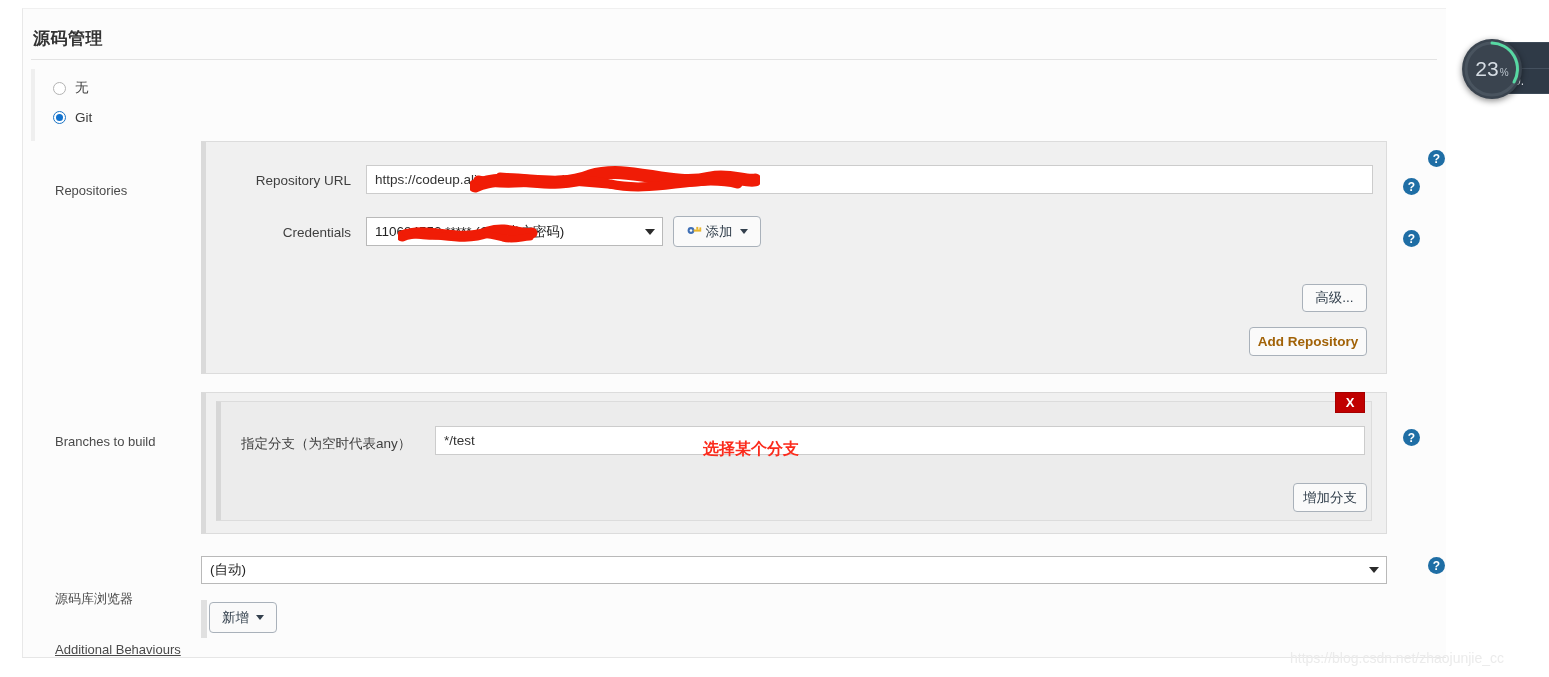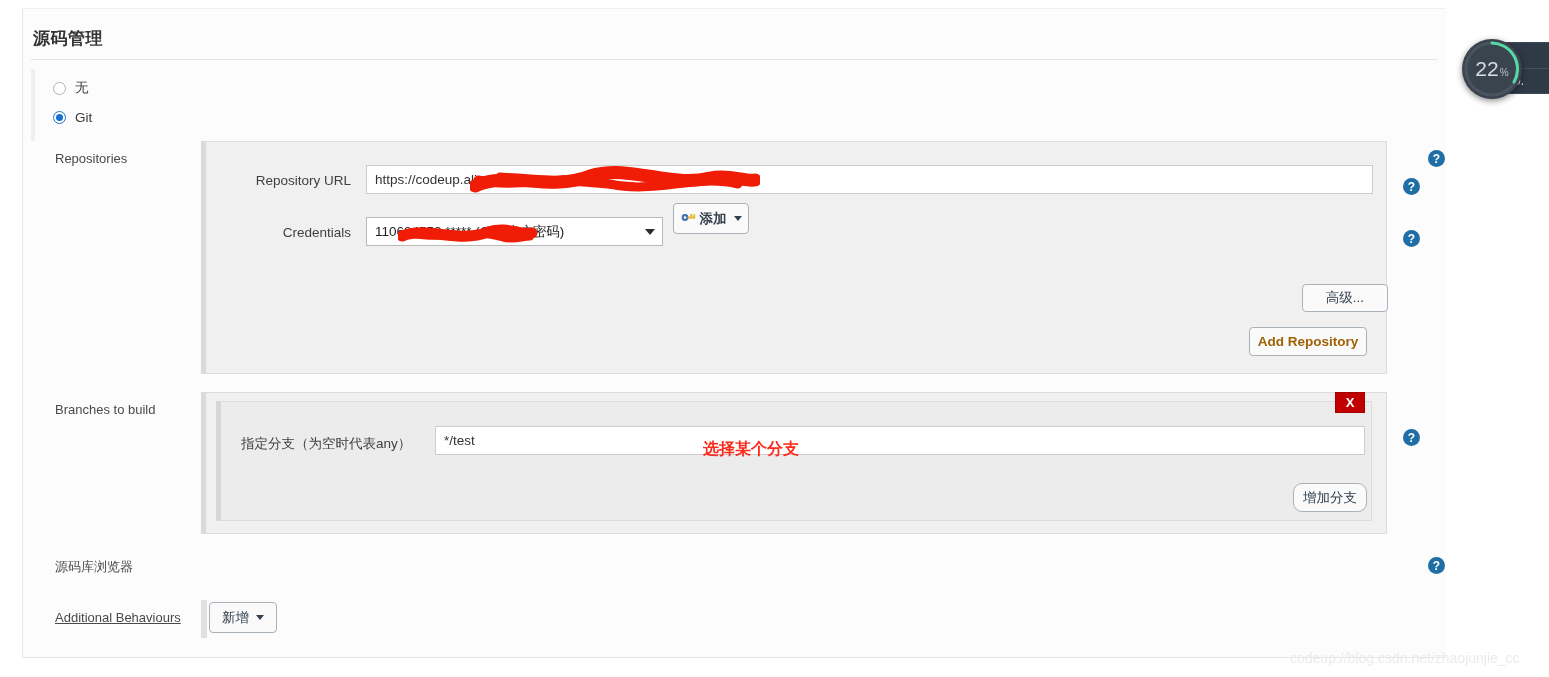--- a/index.html
+++ b/index.html
@@ -54,20 +54,21 @@
   .radio.sel{border:1px solid #1b74c4;}
   .radio.sel:after{
     content:"";position:absolute;left:2px;top:2px;
     width:7px;height:7px;border-radius:50%;background:#1273cf;
   }
   .radio-label{font-size:13.5px;color:#3a3a3a;}
   .row-label{
     position:absolute;
     font-size:13px;color:#4a4a4a;
     font-family:"Liberation Sans","DejaVu Sans",sans-serif;
+    margin-top:32px;
   }
   .panel{
     position:absolute;
     background:#f0f0f0;
     border:1px solid #dcdcdc;
     border-left:5px solid #dadada;
     box-sizing:border-box;
   }
   .inner-panel{
     position:absolute;
@@ -210,35 +211,35 @@
 
       <div class="field-label" style="left:35px;top:31px;width:110px;">Repository URL</div>
       <div class="text-input" style="left:160px;top:23px;width:1007px;height:29px;">https://codeup.aliyun.com/5e                            .git</div>
 
       <div class="field-label" style="left:35px;top:83px;width:110px;">Credentials</div>
       <div class="select" style="left:160px;top:75px;width:297px;height:29px;">
         <span>110684553                ***** (GIT 账户密码)</span>
         <span class="caret"></span>
       </div>
 
-      <div class="btn" style="left:467px;top:61px;width:76px;height:31px;font-weight:bold;">
+      <div class="btn" style="left:467px;top:74px;width:88px;height:31px;">
         <span class="key-icon">
           <svg width="15" height="11" viewBox="0 0 15 11">
             <circle cx="4" cy="5.5" r="3.4" fill="#3f6fb5"></circle>
             <circle cx="4" cy="5.5" r="1.3" fill="#ffffff"></circle>
             <rect x="6.6" y="4.5" width="7.6" height="2.1" fill="#e8b52c"></rect>
             <rect x="9.3" y="1.9" width="2" height="2.8" fill="#e8b52c"></rect>
             <rect x="12.4" y="2.4" width="1.8" height="2.4" fill="#e8b52c"></rect>
           </svg>
         </span>
         <span>添加</span>
         <span class="btn-caret"></span>
       </div>
 
-      <div class="btn" style="left:1096px;top:142px;width:86px;height:28px;">
+      <div class="btn" style="left:1096px;top:142px;width:65px;height:28px;">
         <span>高级...</span>
       </div>
 
       <div class="btn bold" style="left:1043px;top:185px;width:118px;height:29px;">
         <span>Add Repository</span>
       </div>
 
       <div class="help" style="left:1197px;top:36px;">
         <span>?</span>
       </div>
@@ -257,32 +258,36 @@
     <div class="panel" style="left:178px;top:383px;width:1186px;height:142px;">
 
       <div class="inner-panel" style="left:10px;top:8px;width:1156px;height:120px;">
         <div class="field-label" style="left:20px;top:33px;width:195px;text-align:left;">指定分支（为空时代表any）</div>
         <div class="text-input" style="left:214px;top:24px;width:930px;height:29px;">*/test</div>
         <div class="del-x" style="left:1114px;top:-10px;">
           <span>X</span>
         </div>
       </div>
 
-      <div class="btn" style="left:1087px;top:90px;width:74px;height:29px;border-radius:9px;">
+      <div class="btn" style="left:1087px;top:90px;width:74px;height:29px;">
         <span>增加分支</span>
       </div>
 
       <div class="help" style="left:1197px;top:36px;">
         <span>?</span>
       </div>
     </div>
 
     <div class="annot" style="left:680px;top:430px;font-size:16px;">选择某个分支</div>
 
     <div class="row-label" style="left:32px;top:549px;width:160px;">源码库浏览器</div>
+    <div class="select" style="left:178px;top:547px;width:1186px;height:28px;">
+      <span>(自动)</span>
+      <span class="caret"></span>
+    </div>
     <div class="help" style="left:1405px;top:548px;">
       <span>?</span>
     </div>
 
     <div class="row-label" style="left:32px;top:601px;width:180px;text-decoration:underline;">Additional Behaviours</div>
     <div style="position:absolute;left:178px;top:591px;width:6px;height:38px;background:#e0e0e0;"></div>
     <div class="btn" style="left:186px;top:593px;width:68px;height:31px;">
       <span>新增</span>
       <span class="btn-caret"></span>
     </div>
@@ -311,21 +316,21 @@
       <span>0.</span>
     </div>
   </div>
 
   <div class="gauge">
     <svg width="60" height="60" viewBox="0 0 60 60" style="position:absolute;left:0;top:0;">
       <circle cx="30" cy="30" r="26" fill="none" stroke="#49545f" stroke-width="3"></circle>
       <path d="M30,4 A26,26 0 0,1 52,43" fill="none" stroke="#57d9a3" stroke-width="3" stroke-linecap="round"></path>
     </svg>
     <div class="gauge-text">
-      <span>22</span>
+      <span>23</span>
         <span class="gauge-pct">%</span>
     </div>
   </div>
 
   <div class="bottom-rule"></div>
-  <div class="watermark">codeup://blog.csdn.net/zhaojunjie_cc</div>
+  <div class="watermark">https://blog.csdn.net/zhaojunjie_cc</div>
 
 </div>
 
 </body></html>

